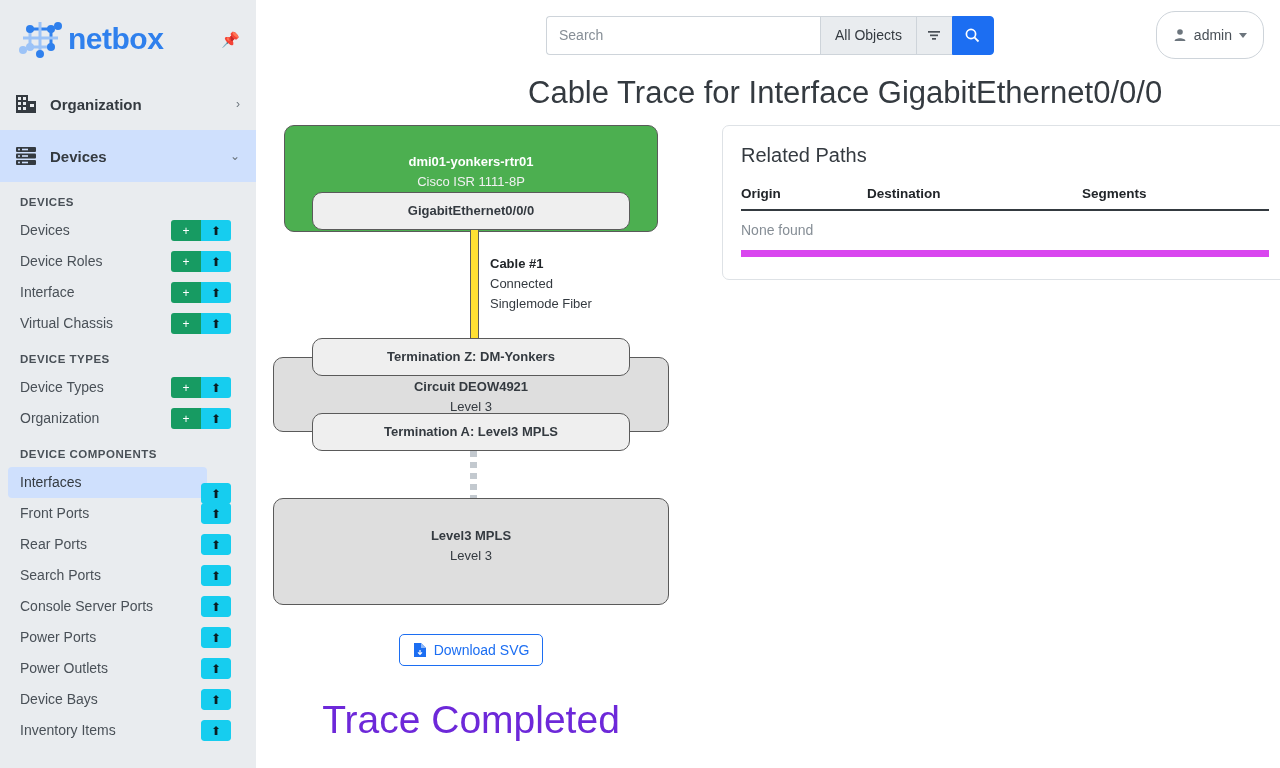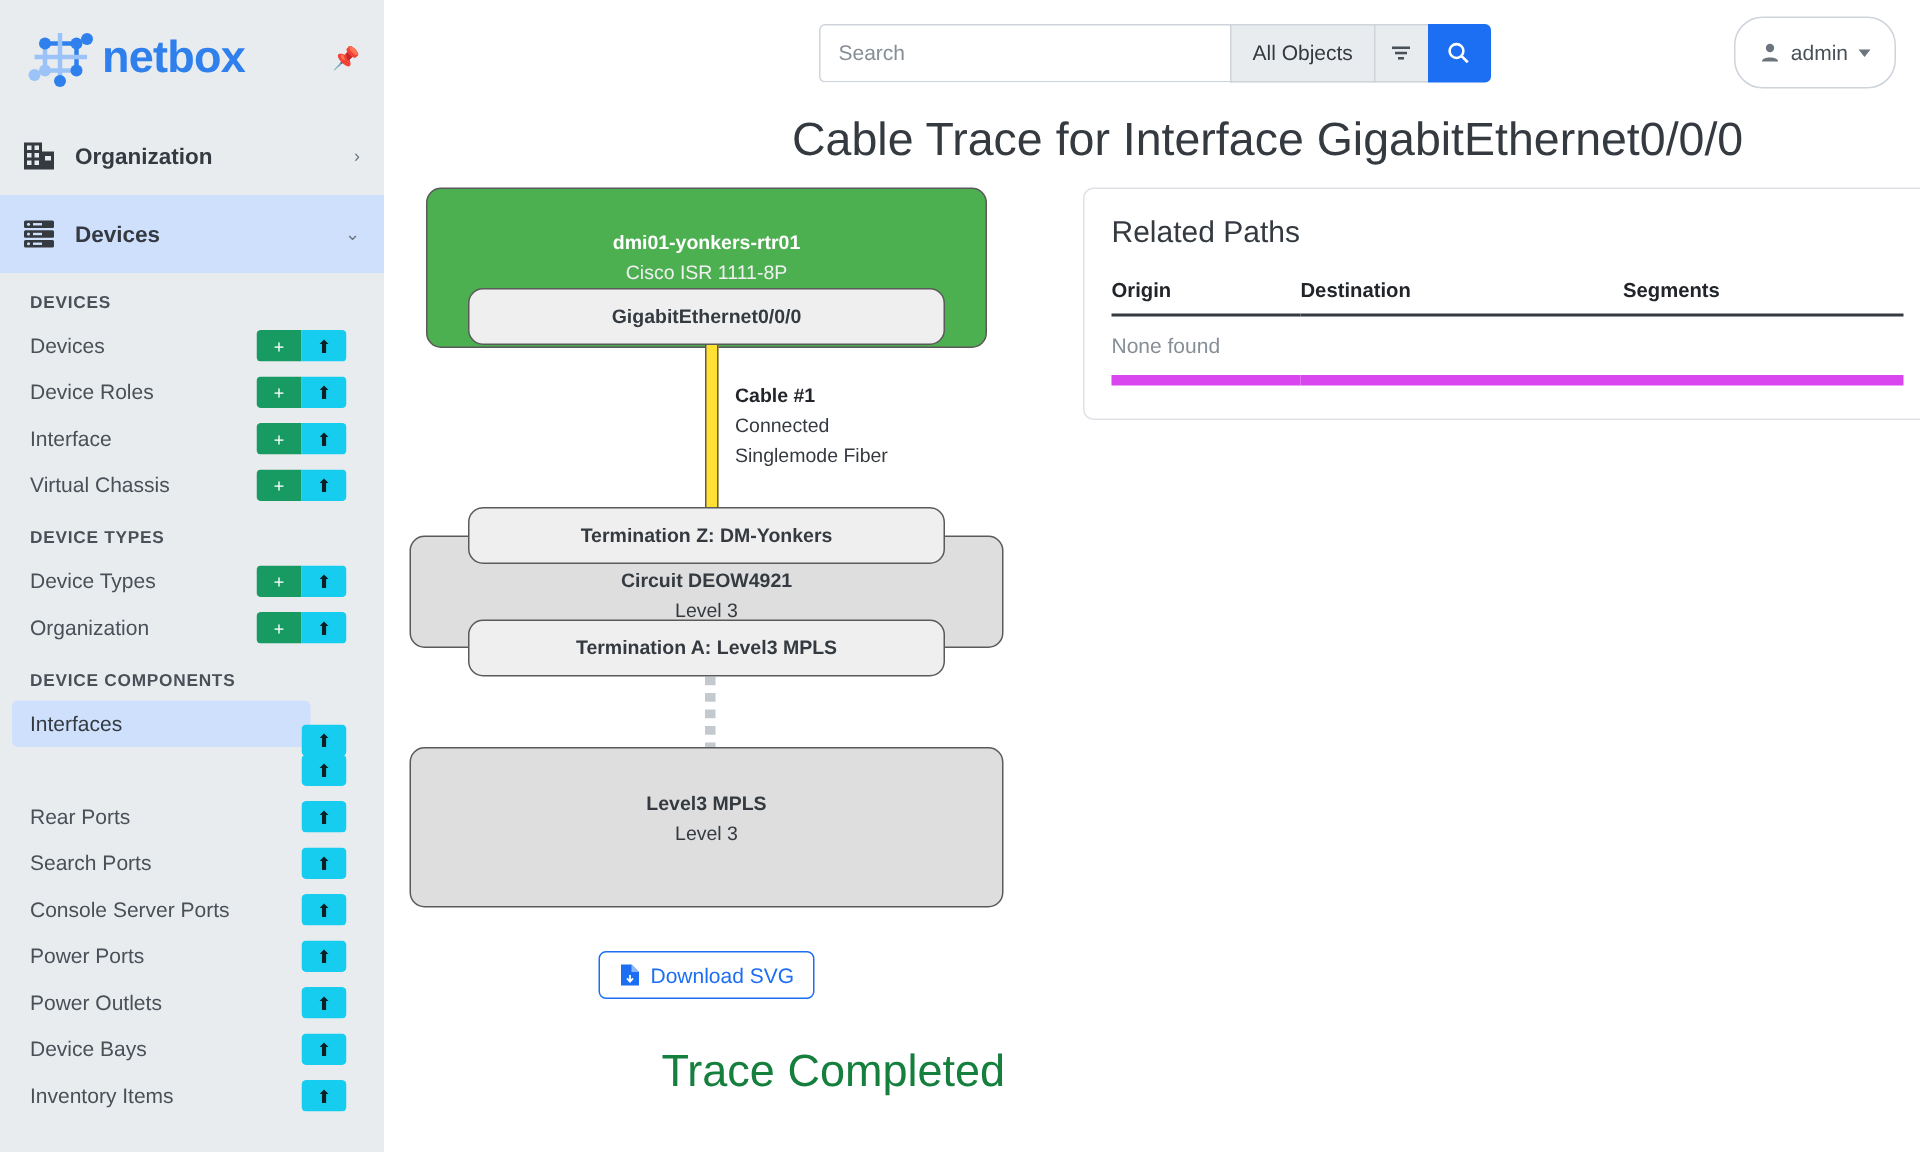--- a/index.html
+++ b/index.html
@@ -230,22 +230,22 @@
   .dl-wrap { text-align: center; padding-top: 29px; }
   .btn-download {
     display: inline-flex; align-items: center; gap: 7px;
     height: 32px; padding: 0 13px;
     border: 1px solid #1c6ef2; border-radius: 5px;
     background: #fff; color: #1c6ef2;
     font-size: 14px; cursor: pointer;
     font-family: "Liberation Sans", sans-serif;
   }
   .trace-status {
-    text-align: right;
-    font-size: 30px; color: #15803d;
+    text-align: center;
+    font-size: 39px; color: #6d28d9;
     padding-top: 32px;
   }
 
   
   .card {
     border: 1px solid #dee2e6; border-radius: 7px;
     background: #fff;
     padding: 18px 18px 22px 18px;
     width: 566px;
   }
@@ -371,20 +371,21 @@
 
     <div class="nav-section">DEVICE COMPONENTS</div>
     <div class="nav-row active-item">
       <span class="nav-link">Interfaces</span>
     </div>
     <span class="btn-group-mini" style="position:absolute; right:25px; top:483px;">
       <span class="btn-import solo">⬆</span>
     </span>
 
     <div class="nav-row">
+      <span class="nav-link">Front Ports</span>
       <span class="btn-group-mini">
         <span class="btn-import solo">⬆</span>
       </span>
     </div>
     <div class="nav-row">
       <span class="nav-link">Rear Ports</span>
       <span class="btn-group-mini">
         <span class="btn-import solo">⬆</span>
       </span>
     </div>

